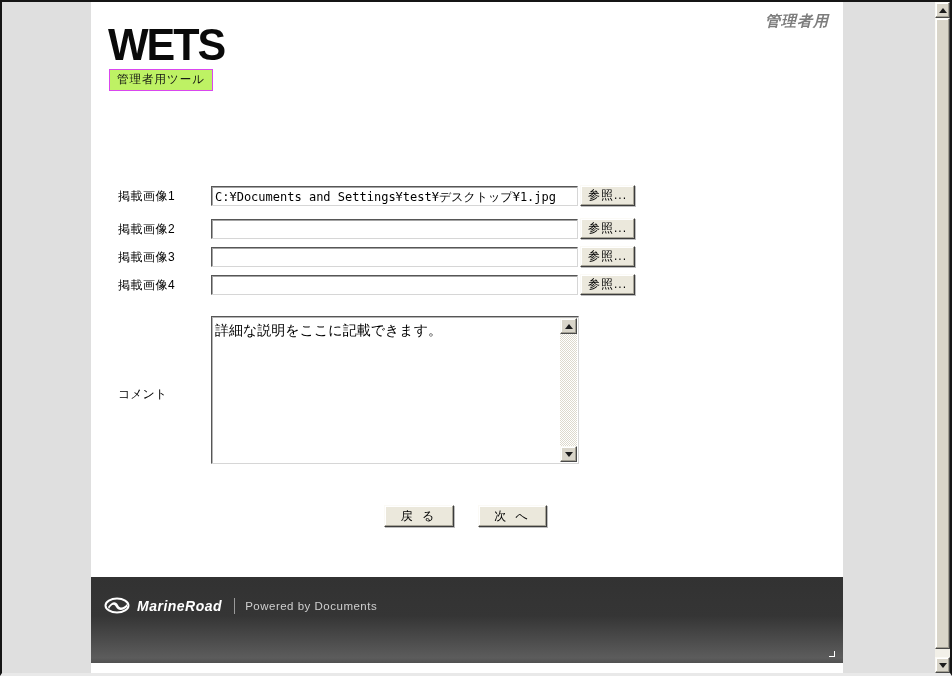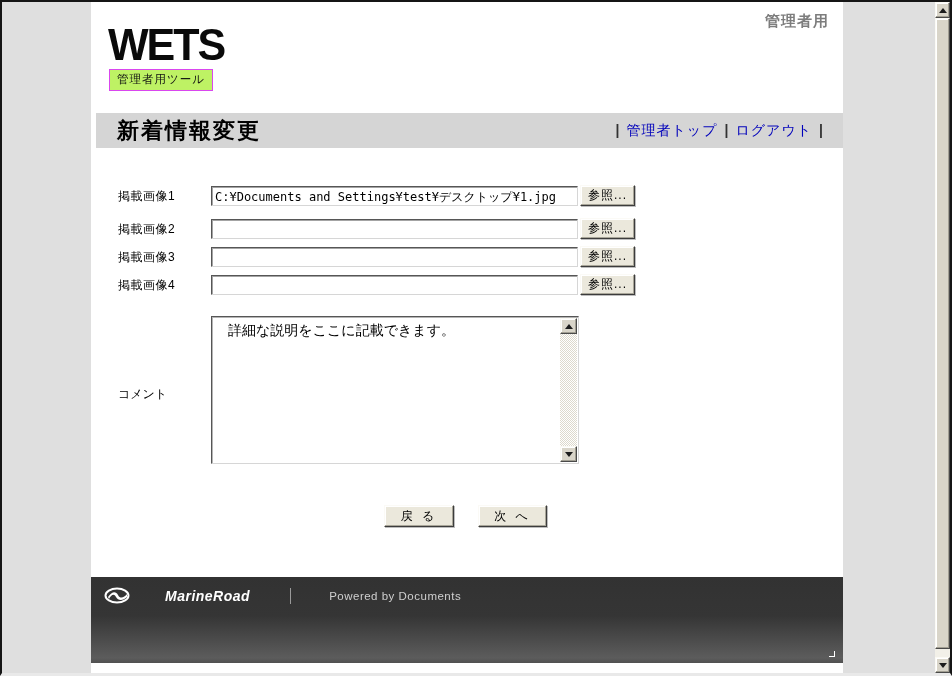--- a/index.html
+++ b/index.html
@@ -13,21 +13,21 @@
   }
 
   
   .page {
     position:absolute; left:89px; top:0; width:752px; height:671px;
     background:#ffffff;
   }
 
   .admin-badge {
     position:absolute; top:10px; right:14px;
-    font-size:15px; font-weight:bold; color:#7d7d7d; letter-spacing:1px;
+    font-size:15px; font-weight:bold; color:#7d7d7d; letter-spacing:1px;font-style:italic;
   }
 
   .wets-logo {
     position:absolute; left:17px; top:22px;
     font-size:43px; font-weight:800; letter-spacing:-2px; line-height:40px;
     color:#0a0a0a; transform:scaleY(1.04); transform-origin:left top;
   }
   .logo-subtitle {
     position:absolute; left:18px; top:67px;
     font-size:11.5px; color:#111; padding:2px 7px 3px 7px;
@@ -77,21 +77,21 @@
   .textarea-box {
     position:absolute; left:120px; top:314px; width:368px; height:148px;
     background:#fff;
     border:1px solid; border-color:#565656 #d6d6d6 #d6d6d6 #565656;
     box-shadow: inset 1px 1px 0 rgba(90,90,90,0.45);
   }
   .comment-ta {
     position:absolute; left:1px; top:1px; width:347px; height:144px;
     border:none; resize:none; outline:none; overflow:hidden;
     font-family:"DejaVu Sans Mono", monospace; font-size:14px; line-height:19px;
-    padding:3px 15px; color:#000; background:transparent;
+    padding:3px 2px; color:#000; background:transparent;
   }
   .ta-scrollbar {
     position:absolute; right:1px; top:1px; width:17px; height:144px;
     background-color:#f1efe6;
     background-image:repeating-conic-gradient(#ffffff 0% 25%, #ddd9cc 0% 50%);
     background-size:2px 2px;
   }
   .sb-btn {
     position:absolute; left:0; width:17px; height:16px; background:#d9d5c9;
     border:1px solid; border-color:#fbfaf4 #4a4a4a #4a4a4a #fbfaf4;
@@ -104,21 +104,21 @@
   .tri-down { width:0; height:0; border-left:4px solid transparent; border-right:4px solid transparent; border-top:5px solid #1c1c1c; }
 
   .back-btn { left:293px; top:503px; width:70px; height:22px; letter-spacing:3px; }
   .next-btn { left:387px; top:503px; width:69px; height:22px; letter-spacing:3px; }
 
   
   .footer {
     position:absolute; left:0; top:575px; width:752px; height:86px;
     background:linear-gradient(180deg,#323232 0%,#353535 45%,#5c5c5c 94%,#505050 100%);
   }
-  .brand-row { position:absolute; left:13px; top:10px; display:flex; align-items:center;gap:28px; }
+  .brand-row { position:absolute; left:13px; top:20px; display:flex; align-items:center; }
   .brand-icon { width:26px; height:17px; }
   .brand-name { color:#fff; font-size:14px; font-weight:bold; font-style:italic; margin-left:7px; letter-spacing:0.5px; }
   .brand-sep { width:1px; height:16px; background:#9a9a9a; margin:0 10px 0 12px; }
   .powered { color:#cfcfcf; font-size:11.5px; letter-spacing:0.5px; }
   .corner-mark { position:absolute; right:8px; bottom:6px; width:6px; height:6px; border-right:1px solid #fff; border-bottom:1px solid #fff; }
 
   
   .win-scrollbar {
     position:absolute; right:0; top:0; width:15px; height:671px;
     background:#f2f0e8;
@@ -137,26 +137,20 @@
 
 <div id="screen">
 
   <div class="page">
 
     <div class="admin-badge">管理者用</div>
 
     <div class="wets-logo">WETS</div>
     <div class="logo-subtitle">管理者用ツール</div>
 
-    <div class="title-band">
-      <h1>新着情報変更</h1>
-      <div class="nav-links">
-        <span class="sep">|</span><a class="nav-link">管理者トップ</a><span class="sep">|</span><a class="nav-link">ログアウト</a><span class="sep">|</span>
-      </div>
-    </div>
 
     <div class="form-row" style="top:183px">
       <span class="field-label">掲載画像1</span>
       <input class="path-input" type="text" value="C:¥Documents and Settings¥test¥デスクトップ¥1.jpg" style="">
       <button class="win-btn browse-btn">参照...</button>
     </div>
 
     <div class="form-row" style="top:216px">
       <span class="field-label">掲載画像2</span>
       <input class="path-input" type="text" value="" style="">

